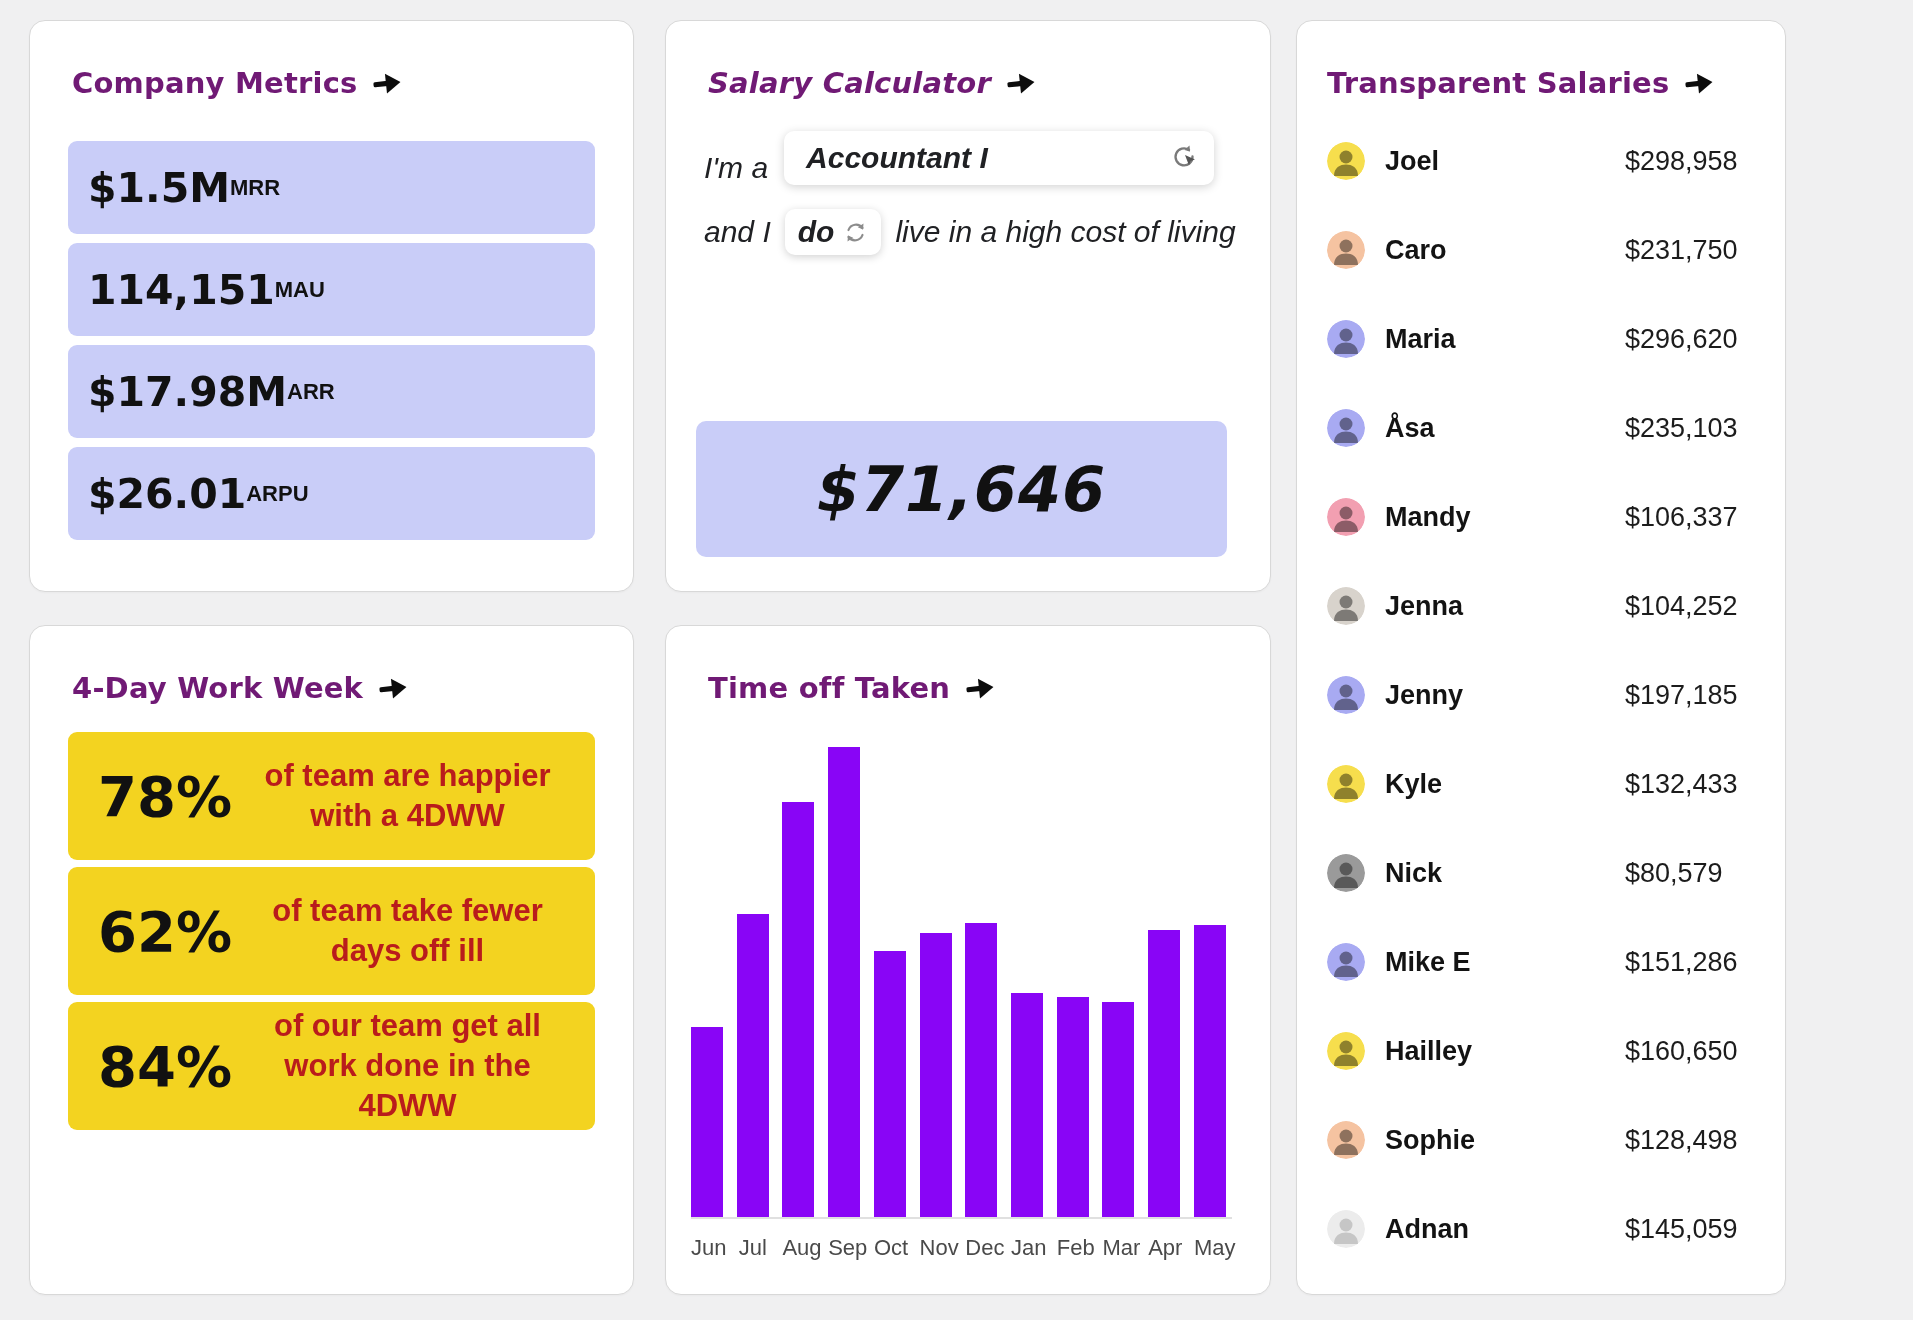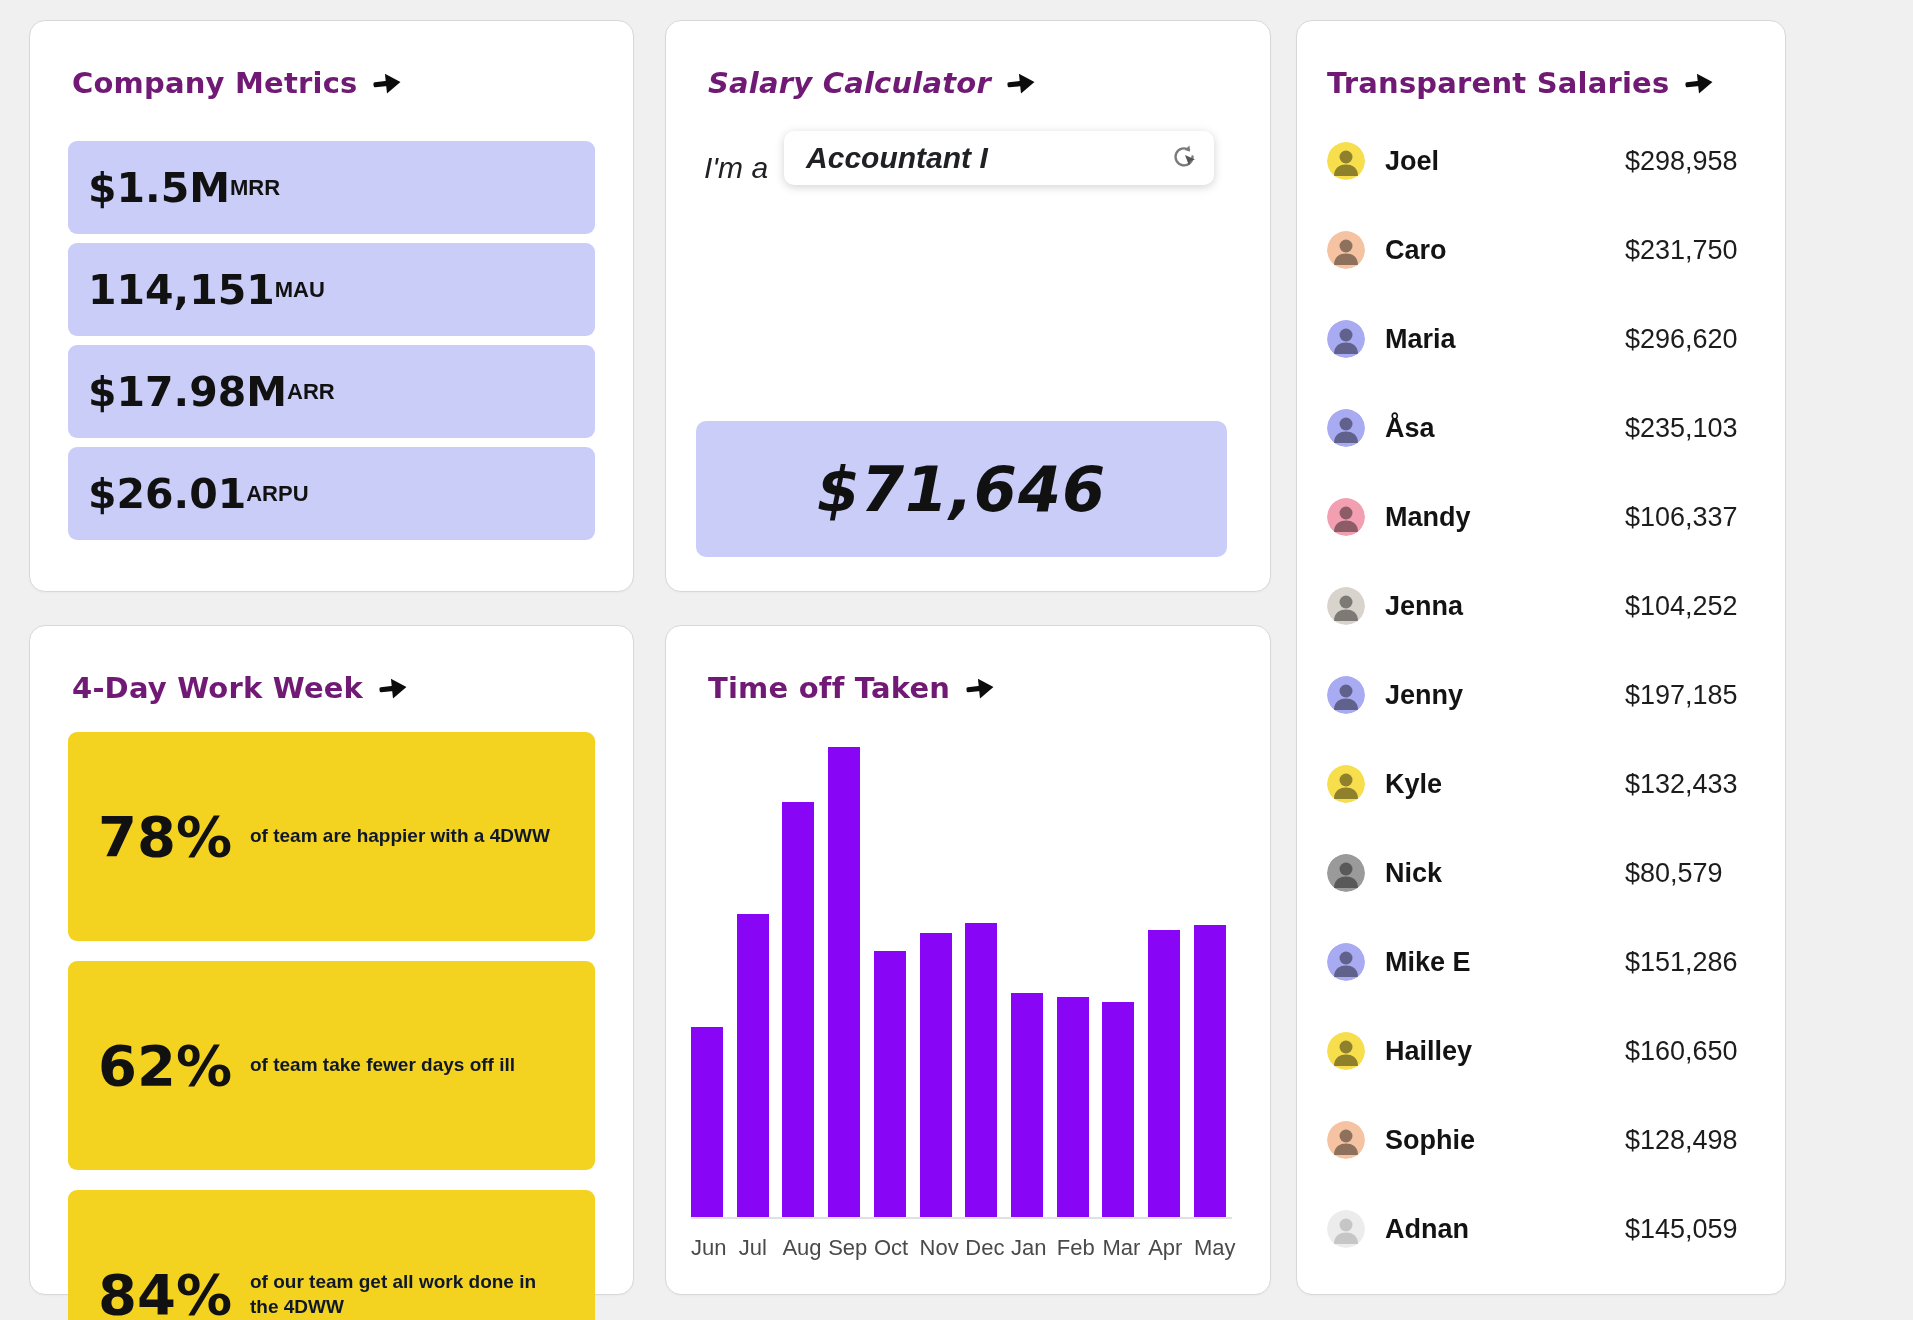--- a/index.html
+++ b/index.html
@@ -69,26 +69,26 @@
   .person{display:grid;grid-template-columns:38px 220px 1fr;align-items:center;
     height:60px;margin-bottom:29px;column-gap:20px;}
   .avatar{width:38px;height:38px;border-radius:50%;overflow:hidden;display:flex;}
   .avatar svg{width:38px;height:38px;}
   .person-name{font-weight:700;font-size:27px;color:#131313;}
   .person-salary{font-weight:400;font-size:27px;color:#1c1c1c;}
 
   
   .stats{margin:26px 38px 0;}
   .stat-row{
-    height:209px;border-radius:9px;background:var(--yellow,#f3d320);
+    height:128px;border-radius:9px;background:var(--yellow,#f3d320);
     display:flex;align-items:center;justify-content:space-between;
-    padding:12px 30px;margin-bottom:20px;box-sizing:border-box;
+    padding:12px 30px;margin-bottom:7px;box-sizing:border-box;
   }
   .stat-value{font-family:"DejaVu Sans",sans-serif;font-weight:800;font-size:56px;}
-  .stat-text{width:315px;text-align:left;font-weight:700;font-size:19px;line-height:1.3;color:#0f172a;}
+  .stat-text{width:315px;text-align:center;font-weight:700;font-size:31px;line-height:1.3;color:#b91c1c;}
 
   
   .chart-wrap{position:absolute;left:25px;top:121px;width:541px;}
   .bars{display:flex;justify-content:space-between;align-items:flex-end;height:470px;width:535px;}
   .bar{width:32px;background:var(--purple,#8905f6);}
   .axis-line{width:541px;border-top:2px solid #e0e0e0;margin-top:0;}
   .months{display:flex;justify-content:space-between;width:535px;margin-top:16px;}
   .month{width:32px;text-align:center;font-size:22px;color:#4a4a4a;white-space:nowrap;}
 
   .icon-grey{display:inline-flex;}
@@ -147,20 +147,35 @@
       <span class="role-pill">
         <span>Accountant I</span>
         <span class="icon-grey">
           <svg width="30" height="30" viewBox="0 0 30 30">
             <path d="M21 7 A 8.5 8.5 0 1 0 24.5 13.5" fill="none" stroke="#7a7a7a" stroke-width="2.3" stroke-linecap="round"></path>
             <path d="M21.5 2.5 L22 8.5 L16.5 7 Z" fill="#7a7a7a"></path>
             <path d="M17 12 L27 16.5 L22.5 18 L21 22.5 Z" fill="#555"></path>
           </svg>
         </span>
       </span>
+    </div>
+    <div class="s-line s-line2">
+      <span>and I</span>
+      <span class="do-pill">
+        <span>do</span>
+        <span class="icon-grey">
+          <svg width="25" height="25" viewBox="0 0 25 25">
+            <path d="M5.5 10 A 8 8 0 0 1 19.5 8" fill="none" stroke="#8c8c8c" stroke-width="2.2" stroke-linecap="round"></path>
+            <path d="M20.5 3.5 L20 9.5 L14.8 7.2 Z" fill="#8c8c8c"></path>
+            <path d="M19.5 15 A 8 8 0 0 1 5.5 17" fill="none" stroke="#8c8c8c" stroke-width="2.2" stroke-linecap="round"></path>
+            <path d="M4.5 21.5 L5 15.5 L10.2 17.8 Z" fill="#8c8c8c"></path>
+          </svg>
+        </span>
+      </span>
+      <span>live in a high cost of living</span>
     </div>
   </div>
 
   <div class="result-box">
     <span>$71,646</span>
   </div>
 </section>
 
 <section class="card" id="card-salaries">
   <div class="card-title">

